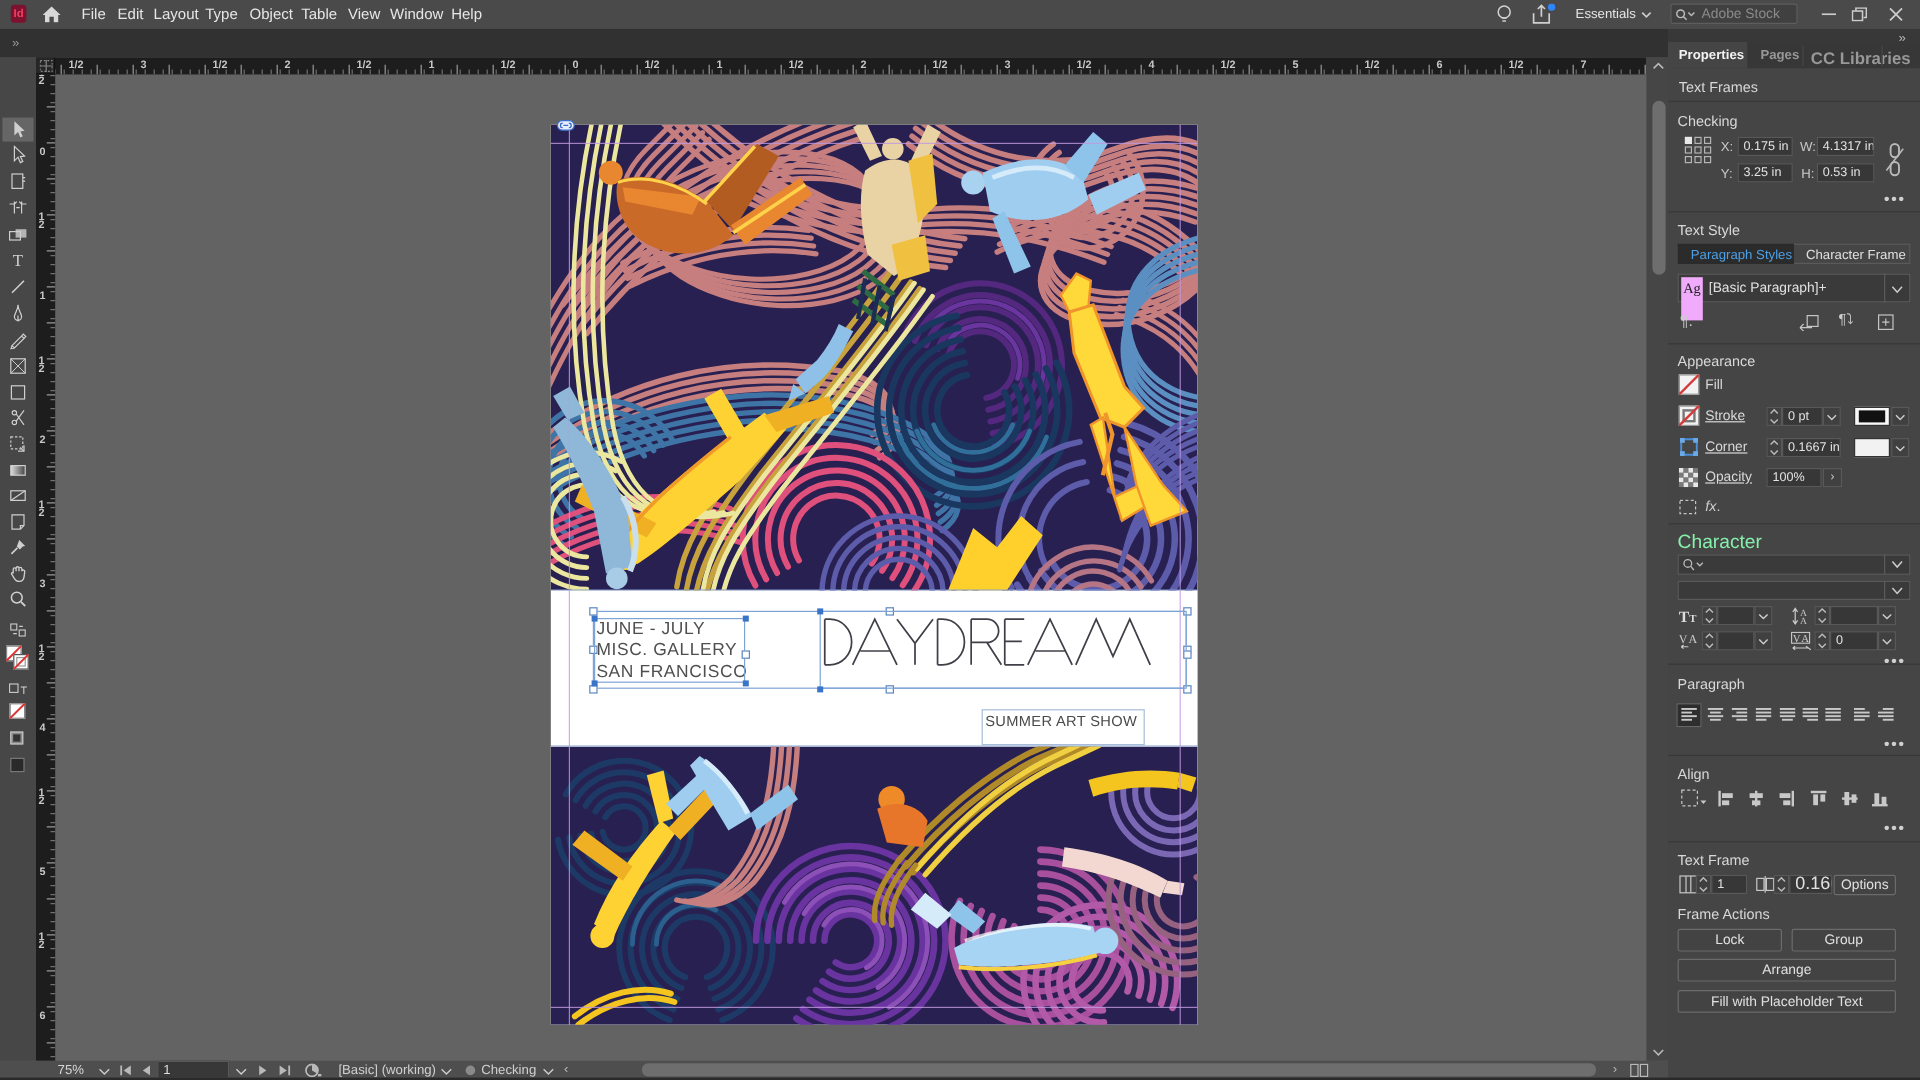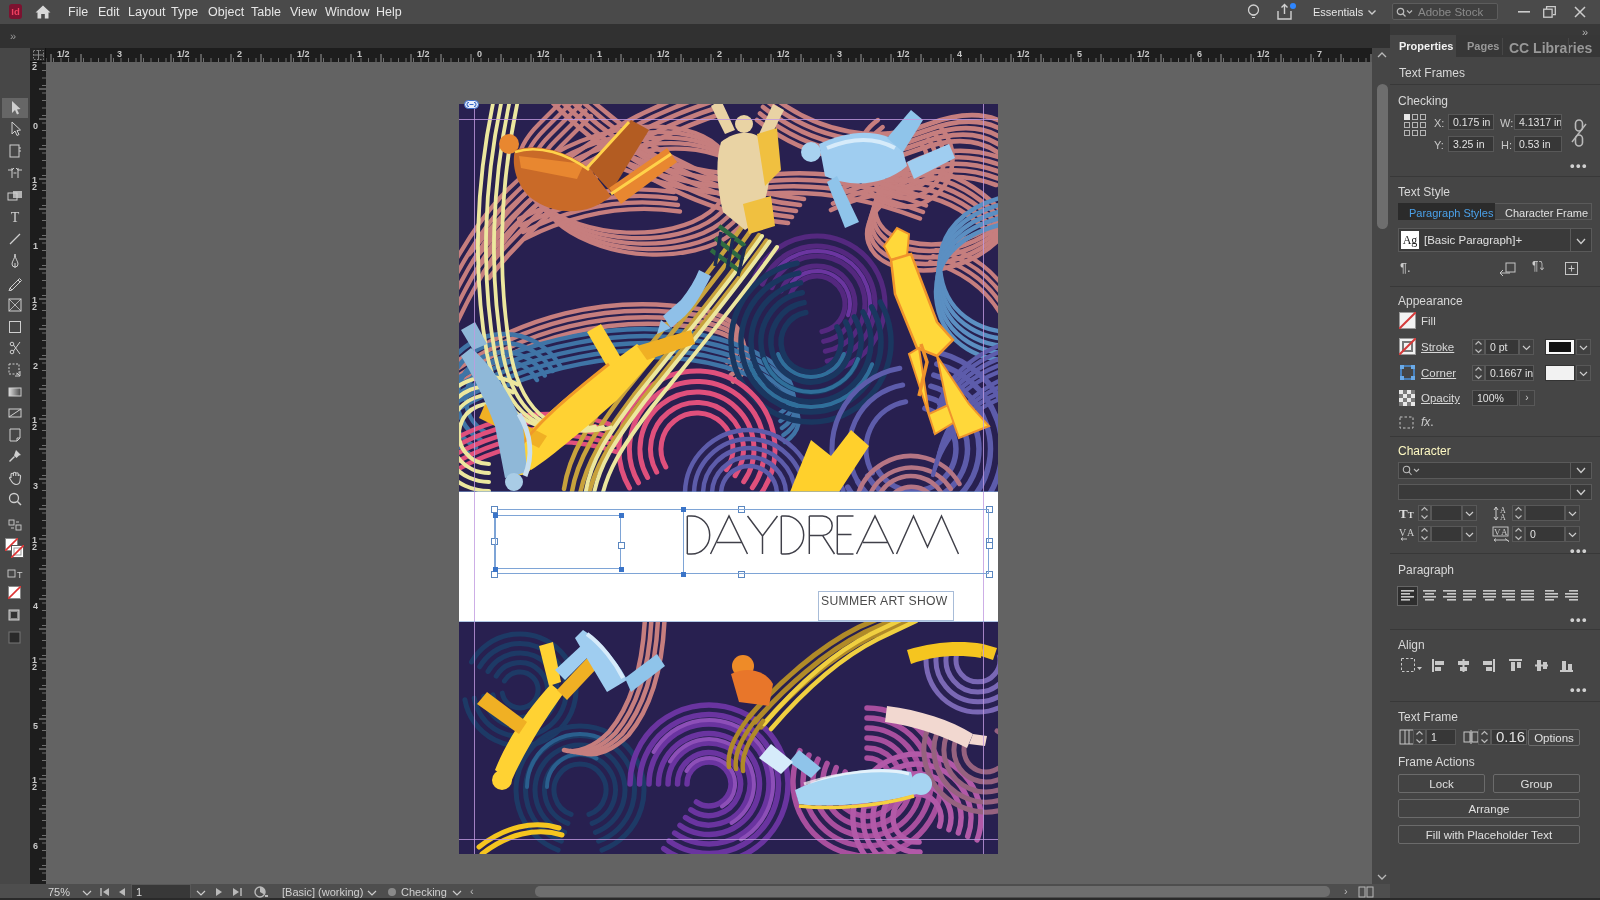--- a/index.html
+++ b/index.html
@@ -449,20 +449,21 @@
           <g fill="none" stroke="#f5c51f" stroke-width="5" stroke-linecap="round">
             <path d="M20 225 C 45 205, 75 198, 100 206" transform="translate(0.0,0.0)"></path>
             <path d="M20 225 C 45 205, 75 198, 100 206" transform="translate(3.0,7.0)"></path>
           </g>
           <path d="M322 152 L 300 136 L 312 122 L 334 140 Z" fill="#d6ebfa"></path>
           <path d="M428 84 C 460 88, 492 98, 514 112 L 508 126 C 484 114, 456 104, 426 100 Z" fill="#f2d8d0"></path>
           <path d="M514 112 l 14 2 -2 10 -16 -2 Z" fill="#f2d8d0"></path>
           <path d="M448 28 C 475 20, 500 18, 524 22 L 522 36 C 498 32, 474 34, 452 42 Z" fill="#f5c51f"></path>
           <path d="M524 22 l 14 4 -4 12 -12 -4 Z" fill="#f5c51f"></path>
         </svg>
+        <div class="abs" style="left:38px;top:411px;font-size:14.5px;line-height:18px;color:#4f4f4f;letter-spacing:0.5px">JUNE - JULY<br>MISC. GALLERY<br>SAN FRANCISCO</div>
         <svg class="abs" style="left:226px;top:410px" width="276" height="44" viewBox="0 0 276 44">
           <g fill="none" stroke="#404049" stroke-width="1.45" transform="translate(1.5,2)">
             <path d="M0.8 0 V38 M0.8 0 H5 A18.2 19 0 0 1 5 38 H0.8"></path>
             <path d="M24 38 L42.5 0 L61 38 M30.5 26.5 H55"></path>
             <path d="M61 0 L76 20 L91 0 M76 20 V38"></path>
             <path d="M94.8 0 V38 M94.8 0 H99 A18.2 19 0 0 1 99 38 H94.8"></path>
             <path d="M122.8 0 V38 M122.8 0 H136 A9.7 9.7 0 0 1 136 19.4 H122.8 M136 19.4 L148 38"></path>
             <path d="M150.8 0 V38 M150.8 0 H167 M150.8 18.5 H165 M150.8 38 H167"></path>
             <path d="M170 38 L188.5 0 L207 38 M176.5 26.5 H201"></path>
             <path d="M210 38 L227 0 L241 31 L255 0 L272 38"></path>
@@ -1068,21 +1069,21 @@
 <path d="M2 24 L16 6" stroke="#b9b9b9" stroke-width="1.4"></path>
       </svg>
       <div class="abs" style="left:180px;top:123px;color:#d0d0d0;font-size:13px;letter-spacing:1.5px;font-weight:bold">•••</div>
       <div class="abs" style="left:0px;top:141px;width:210px;height:1px;background:#383838"></div>
       <div class="abs" style="left:8px;top:150px;font-size:12px;color:#d8d8d8;">Text Style</div>
       <div class="abs" style="left:8px;top:168px;width:194px;height:17px;background:#454545;border:1px solid #5a5a5a"></div>
       <div class="abs" style="left:8px;top:168px;width:97px;height:17px;background:#2b2b2b"></div>
       <div class="abs" style="left:19px;top:172px;font-size:11px;color:#4ba0e8;">Paragraph Styles</div>
       <div class="abs" style="left:115px;top:172px;font-size:11px;color:#e0e0e0;">Character Frame</div>
       <div class="abs" style="left:8px;top:193px;width:194px;height:24px;background:#3a3a3a;border:1px solid #5a5a5a"></div>
-      <div class="abs" style="left:11px;top:196px;width:18px;height:18px;background:#ffffff;color:#222;font-size:12px;text-align:center;line-height:18px;font-family:'Liberation Serif'">Ag</div>
+      <div class="abs" style="left:11px;top:196px;width:18px;height:36px;background:#f0abfc;color:#222;font-size:12px;text-align:center;line-height:18px;font-family:'Liberation Serif'">Ag</div>
       <div class="abs" style="left:34px;top:199px;font-size:11.5px;color:#e0e0e0;">[Basic Paragraph]+</div>
       <div class="abs" style="left:180px;top:193px;width:1px;height:24px;background:#5a5a5a"></div>
       <svg class="abs" style="left:186px;top:203px" width="10" height="7" viewBox="0 0 10 7">
         <path d="M1 1 L5 5.5 L9 1" fill="none" stroke="#ccc" stroke-width="1.3"></path>
       </svg>
       <div class="abs" style="left:10px;top:225px;font-size:13px;color:#cccccc;">¶.</div>
       <svg class="abs" style="left:108px;top:226px" width="20" height="15" viewBox="0 0 20 15">
 <rect x="8" y="2" width="9" height="9" fill="none" stroke="#c5c5c5"></rect>
         <path d="M2 12 h10 M2 12 l3 -3 M2 12 l3 3" fill="none" stroke="#c5c5c5"></path>
       </svg>
@@ -1158,21 +1159,21 @@
         <rect x="12" y="12" width="4" height="4" fill="#e8e8e8"></rect>
       </svg>
       <div class="abs" style="left:31px;top:357px;font-size:11.5px;color:#d8d8d8;text-decoration:underline;">Opacity</div>
       <div class="abs" style="left:82px;top:355px;width:46px;height:16px;background:#373737;border:1px solid #585858;color:#e2e2e2;font-size:10.5px;line-height:14px;padding-left:4px;white-space:nowrap;overflow:hidden">100%</div>
       <div class="abs" style="left:129px;top:355px;width:16px;height:16px;background:#404040;border:1px solid #585858;color:#ccc;font-size:10px;text-align:center;line-height:14px">›</div>
       <svg class="abs" style="left:9px;top:381px" width="16" height="14" viewBox="0 0 16 14">
         <rect x="1" y="1" width="13" height="11" fill="none" stroke="#c5c5c5" stroke-dasharray="2.5 2"></rect>
       </svg>
       <div class="abs" style="left:31px;top:380px;font-size:12px;color:#cccccc;"><i>fx</i>.</div>
       <div class="abs" style="left:0px;top:401px;width:210px;height:1px;background:#383838"></div>
-      <div class="abs" style="left:8px;top:409px;font-size:12px;color:#fef9c3;">Character</div>
+      <div class="abs" style="left:8px;top:409px;font-size:16px;color:#86efac;">Character</div>
       <div class="abs" style="left:8px;top:427px;width:194px;height:17px;background:#3a3a3a;border:1px solid #5a5a5a"></div>
       <svg class="abs" style="left:12px;top:430px" width="20" height="11" viewBox="0 0 20 11">
 <circle cx="4.5" cy="4.5" r="3.2" fill="none" stroke="#bbb" stroke-width="1.1"></circle>
         <path d="M7 7 L9.5 10" stroke="#bbb" stroke-width="1.1"></path>
 <path d="M12 4 l2.5 2.5 L17 4" fill="none" stroke="#bbb" stroke-width="1.1"></path>
       </svg>
       <div class="abs" style="left:180px;top:427px;width:1px;height:17px;background:#5a5a5a"></div>
       <svg class="abs" style="left:186px;top:432px" width="10" height="7" viewBox="0 0 10 7">
         <path d="M1 1 L5 5.5 L9 1" fill="none" stroke="#ccc" stroke-width="1.3"></path>
       </svg>

